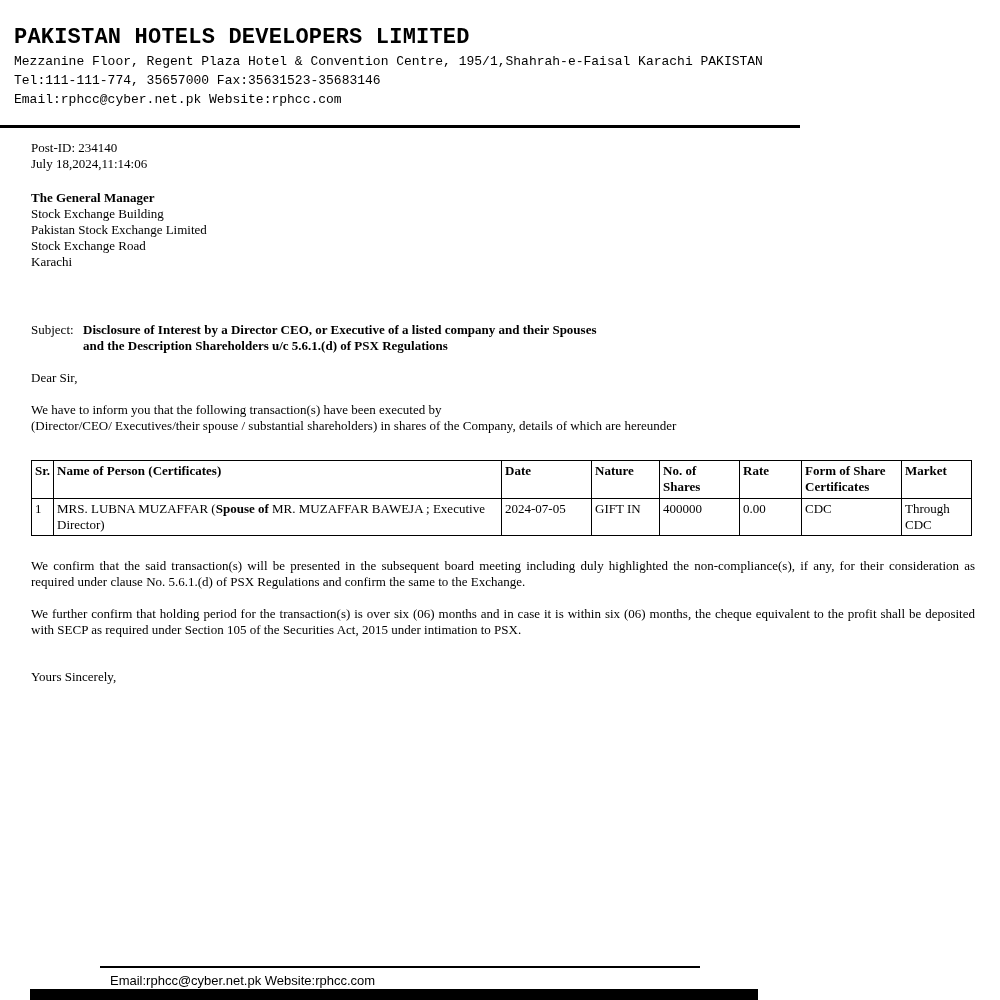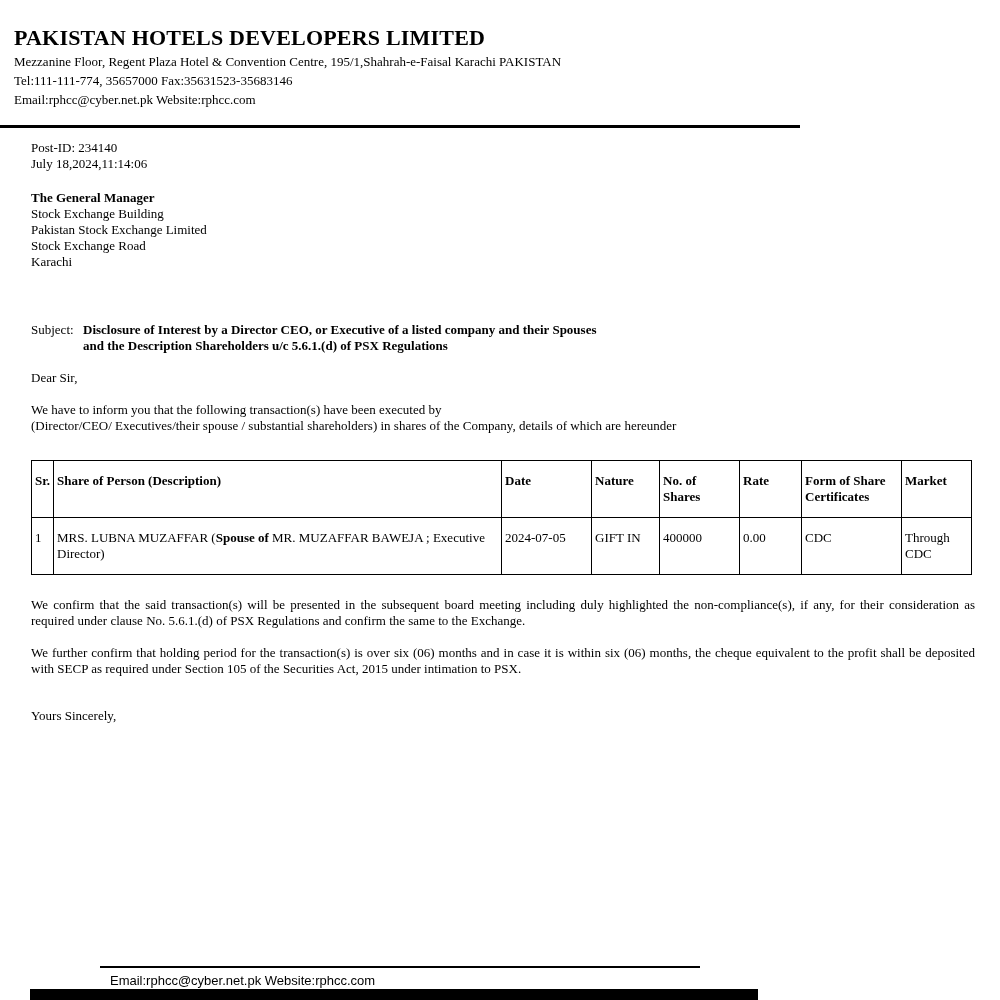--- a/index.html
+++ b/index.html
@@ -9,21 +9,21 @@
     position: relative;
     width: 1000px;
     height: 1000px;
     background: #ffffff;
     color: #000000;
     font-family: "Liberation Serif", serif;
     overflow: hidden;
   }
   
   .letterhead {
-    font-family: Liberation Serif, serif;
+    font-family: Liberation Mono, monospace;
     padding: 24px 0 0 14px;
   }
   .company-name {
     font-size: 22px;
     font-weight: bold;
     line-height: 27px;
     letter-spacing: 0.2px;
   }
   .letterhead-line {
     font-size: 13px;
@@ -56,21 +56,21 @@
   .tx-table {
     border-collapse: collapse;
     table-layout: fixed;
     width: 940px;
     font-size: 13px;
     line-height: 16px;
     margin-bottom: 22px;
   }
   .tx-table th, .tx-table td {
     border: 1px solid #000000;
-    padding: 12px 3px;
+    padding: 2px 3px;
     text-align: left;
     vertical-align: top;
     overflow: hidden;
   }
   .tx-table th { font-weight: bold; height: 38px; }
   .tx-table td { height: 32px; font-weight: normal; }
   .th-sr { vertical-align: bottom; }
   
   .para { margin-bottom: 16px; text-align: justify; }
   .closing { margin-top: 31px; }
@@ -150,21 +150,21 @@
         <col style="width:90px">
         <col style="width:68px">
         <col style="width:80px">
         <col style="width:62px">
         <col style="width:100px">
         <col style="width:70px">
       </colgroup>
       <thead>
         <tr>
           <th class="th-sr">Sr.</th>
-          <th>Share of Person (Description)</th>
+          <th>Name of Person (Certificates)</th>
           <th>Date</th>
           <th>Nature</th>
           <th>No. of Shares</th>
           <th>Rate</th>
           <th>Form of Share Certificates</th>
           <th>Market</th>
         </tr>
       </thead>
       <tbody>
         <tr>

